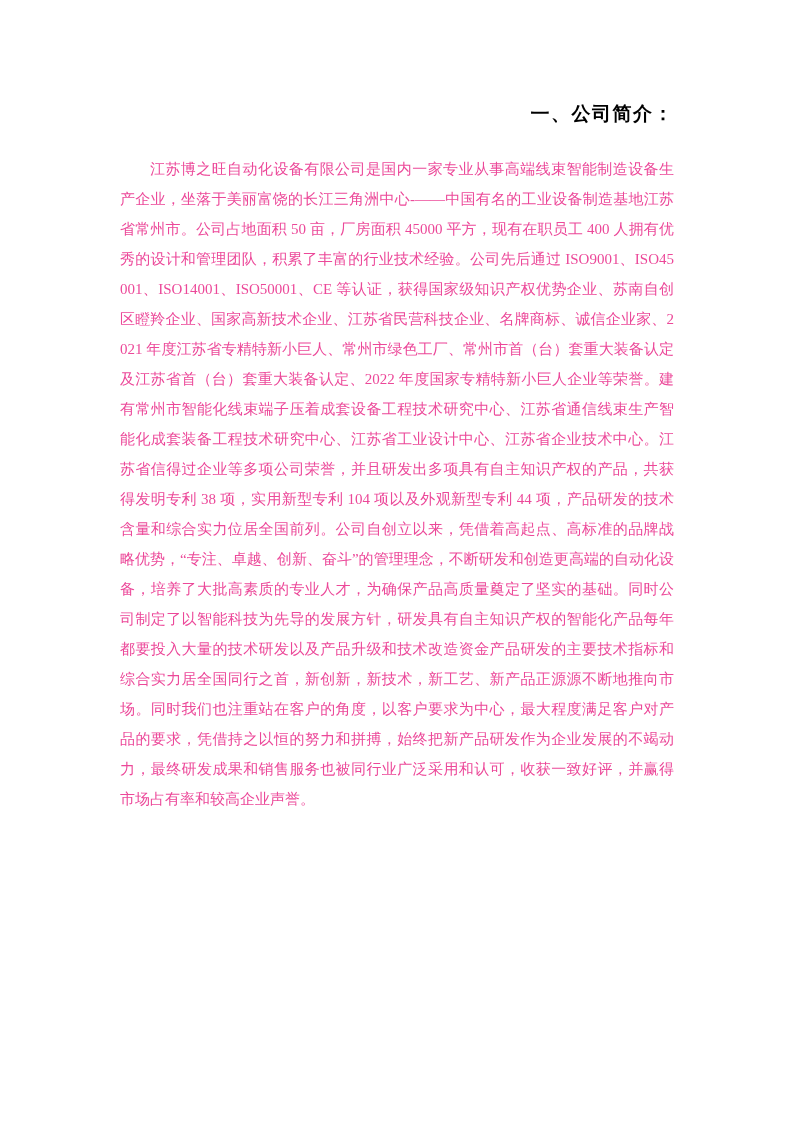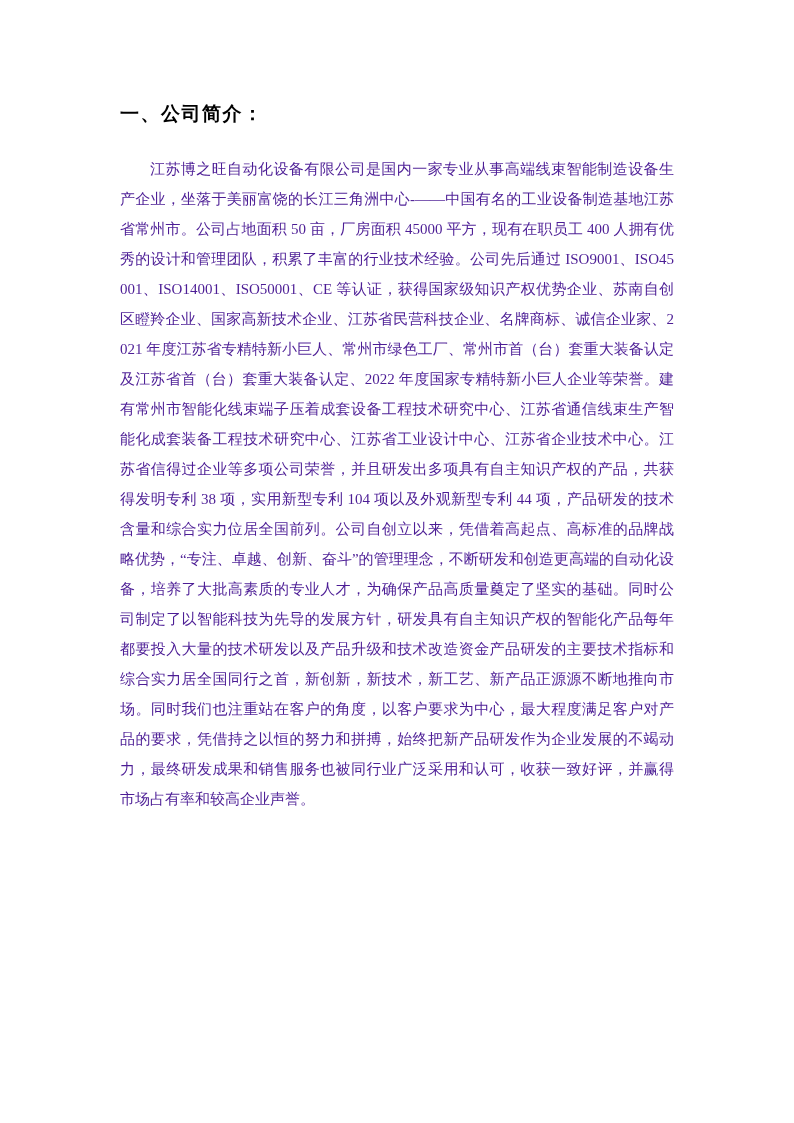--- a/index.html
+++ b/index.html
@@ -17,26 +17,27 @@
     overflow: hidden;
   }
   .heading {
     font-family: "Liberation Sans", "DejaVu Sans", sans-serif;
     font-weight: bold;
     font-size: 19px;
     line-height: 28px;
     color: #000000;
     letter-spacing: 1.5px;
     margin: 0 0 26px 0;
+    text-align: right;
   }
   .para {
     font-family: "Liberation Serif", "DejaVu Serif", serif;
     font-size: 15px;
     line-height: 30px;
-    color: #4c1d95;
+    color: #ec4899;
     text-align: justify;
     text-justify: inter-ideograph;
     text-indent: 2em;
     margin: 0 0 17px 0;
     word-break: break-all;
   }
 </style>
 </head>
 <body>
 

